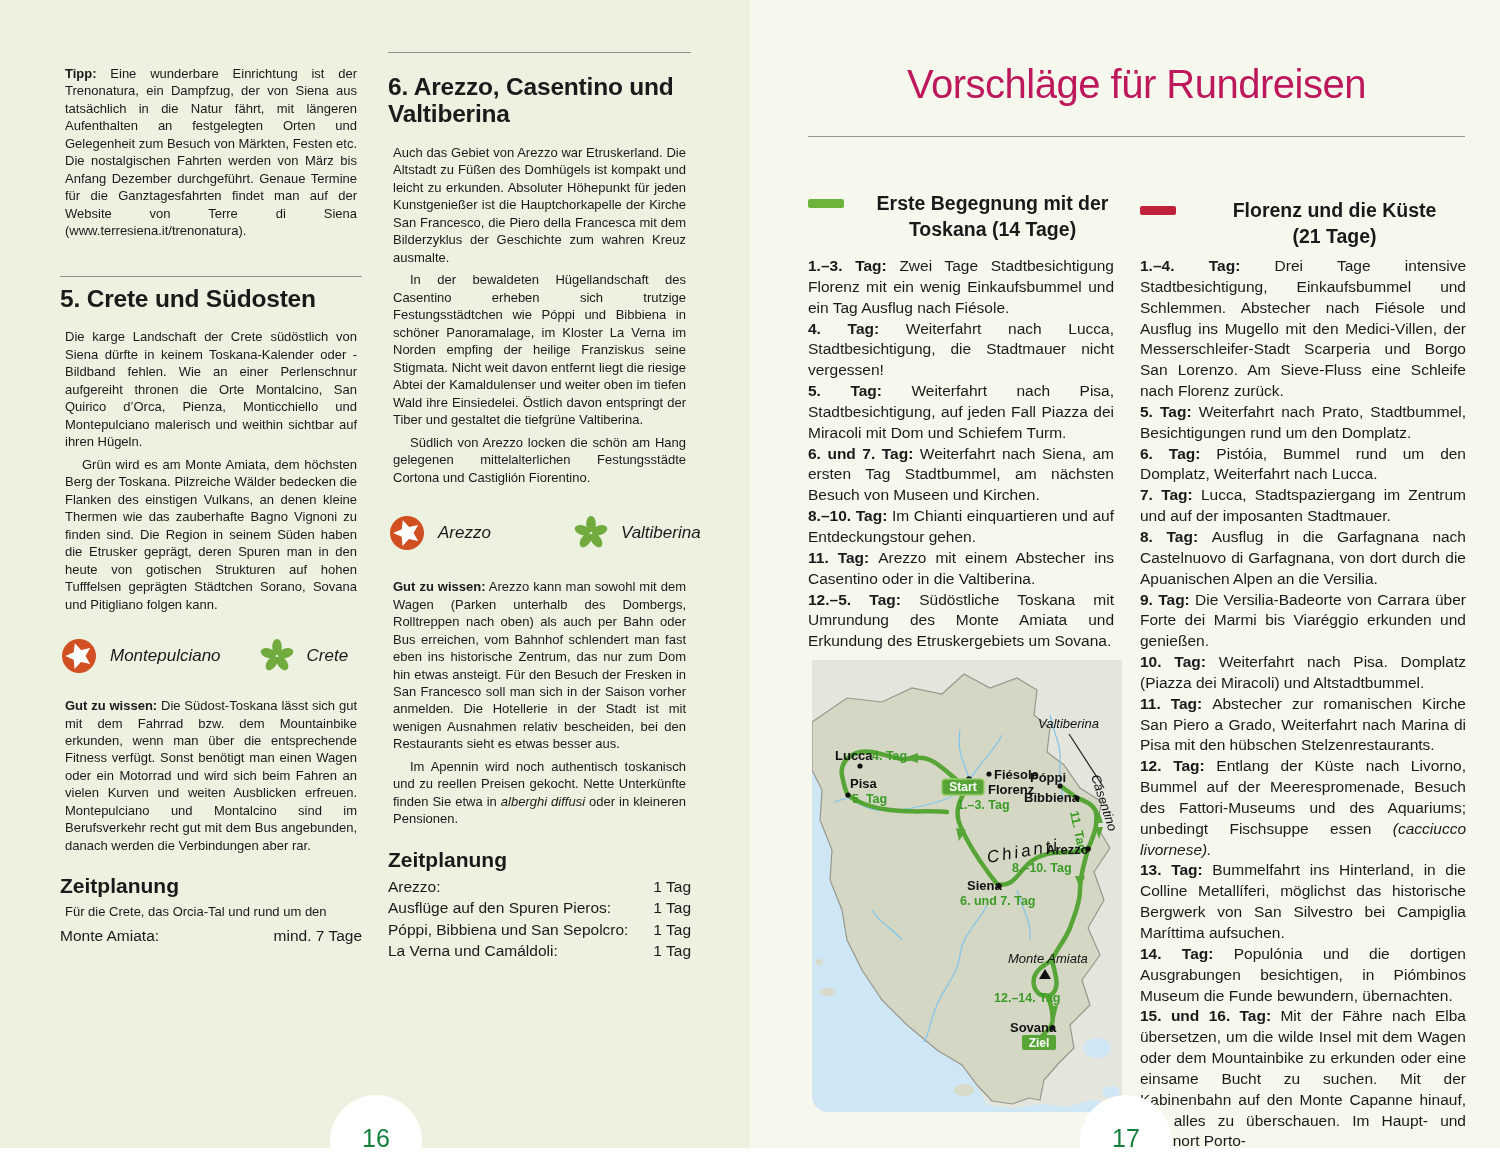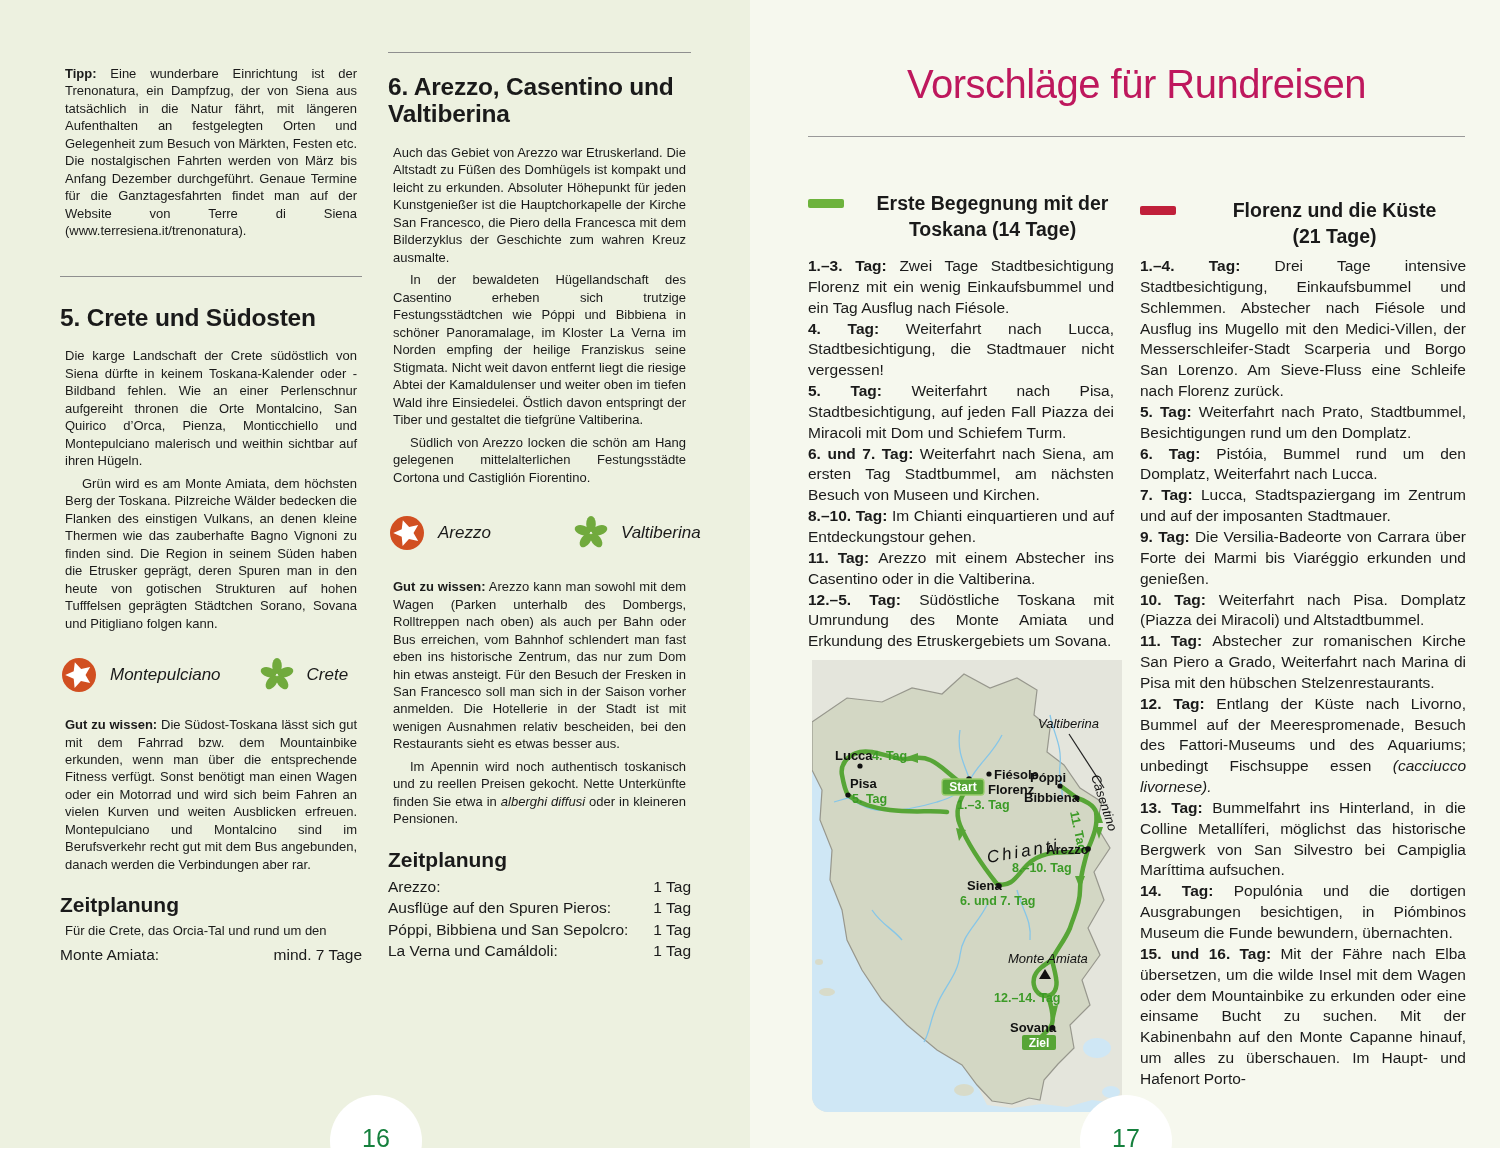--- a/index.html
+++ b/index.html
@@ -52,21 +52,21 @@
 </head>
 <body>
 
 <div id="screen">
   <div class="page-left"></div>
   <div class="page-right"></div>
 
   <div id="l-col1" class="col">
     <p class="body"><b>Tipp:</b><span> Eine wunderbare Einrichtung ist der Trenonatura, ein Dampfzug, der von Siena aus tatsächlich in die Natur fährt, mit längeren Aufenthalten an festgelegten Orten und Gelegenheit zum Besuch von Märkten, Festen etc. Die nostalgischen Fahrten werden von März bis Anfang Dezember durchgeführt. Genaue Termine für die Ganztagesfahrten findet man auf der Website von Terre di Siena (www.terresiena.it/trenonatura).</span></p>
     <div class="rule" style="margin-top:36px;"></div>
-    <h2 class="sec" style="margin-top:27px;">5. Crete und Südosten</h2>
+    <h2 class="sec" style="margin-top:8px;">5. Crete und Südosten</h2>
     <p class="body">Die karge Landschaft der Crete südöstlich von Siena dürfte in keinem Toskana-Kalender oder -Bildband fehlen. Wie an einer Perlenschnur aufgereiht thronen die Orte Montalcino, San Quirico d’Orca, Pienza, Monticchiello und Montepulciano malerisch und weithin sichtbar auf ihren Hügeln.</p>
     <p class="body indent">Grün wird es am Monte Amiata, dem höchsten Berg der Toskana. Pilzreiche Wälder bedecken die Flanken des einstigen Vulkans, an denen kleine Thermen wie das zauberhafte Bagno Vignoni zu finden sind. Die Region in seinem Süden haben die Etrusker geprägt, deren Spuren man in den heute von gotischen Strukturen auf hohen Tufffelsen geprägten Städtchen Sorano, Sovana und Pitigliano folgen kann.</p>
     <div class="badges">
       <svg class="badge-ico" width="38" height="38" viewBox="0 0 38 38">
         <circle cx="19" cy="19" r="17" fill="#d14f21"></circle>
         <polygon fill="#ffffff" transform="rotate(-18 19 19)" points="19,5.5 22.9,13.9 32.1,14.8 25.2,21 27.2,30 19,25.4 10.8,30 12.8,21 5.9,14.8 15.1,13.9"></polygon>
       </svg>
       <span class="badge-label">Montepulciano</span>
       <svg class="badge-ico" width="36" height="36" viewBox="-18 -18 36 36" style="margin-left:26px;">
         <g fill="#71aa3d">
@@ -159,20 +159,21 @@
     <div class="tour-title">
       <div>Florenz und die Küste</div>
       <div>(21 Tage)</div>
     </div>
   </div>
   <div id="tour2-days" class="days">
       <p class="day"><b>1.–4. Tag: </b>Drei Tage intensive Stadtbesichtigung, Einkaufsbummel und Schlemmen. Abstecher nach Fiésole und Ausflug ins Mugello mit den Medici-Villen, der Messerschleifer-Stadt Scarperia und Borgo San Lorenzo. Am Sieve-Fluss eine Schleife nach Florenz zurück.</p>
       <p class="day"><b>5. Tag: </b>Weiterfahrt nach Prato, Stadtbummel, Besichtigungen rund um den Domplatz.</p>
       <p class="day"><b>6. Tag: </b>Pistóia, Bummel rund um den Domplatz, Weiterfahrt nach Lucca.</p>
       <p class="day"><b>7. Tag: </b>Lucca, Stadtspaziergang im Zentrum und auf der imposanten Stadtmauer.</p>
+      <p class="day"><b>8. Tag: </b>Ausflug in die Garfagnana nach Castelnuovo di Garfagnana, von dort durch die Apuanischen Alpen an die Versilia.</p>
       <p class="day"><b>9. Tag: </b>Die Versilia-Badeorte von Carrara über Forte dei Marmi bis Viaréggio erkunden und genießen.</p>
       <p class="day"><b>10. Tag: </b>Weiterfahrt nach Pisa. Domplatz (Piazza dei Miracoli) und Altstadtbummel.</p>
       <p class="day"><b>11. Tag: </b>Abstecher zur romanischen Kirche San Piero a Grado, Weiterfahrt nach Marina di Pisa mit den hübschen Stelzenrestaurants.</p>
       <p class="day"><b>12. Tag: </b>Entlang der Küste nach Livorno, Bummel auf der Meerespromenade, Besuch des Fattori-Museums und des Aquariums; unbedingt Fischsuppe essen <i>(cacciucco livornese).</i></p>
       <p class="day"><b>13. Tag: </b>Bummelfahrt ins Hinterland, in die Colline Metallíferi, möglichst das historische Bergwerk von San Silvestro bei Campiglia Maríttima aufsuchen.</p>
       <p class="day"><b>14. Tag: </b>Populónia und die dortigen Ausgrabungen besichtigen, in Piómbinos Museum die Funde bewundern, übernachten.</p>
       <p class="day"><b>15. und 16. Tag: </b>Mit der Fähre nach Elba übersetzen, um die wilde Insel mit dem Wagen oder dem Mountainbike zu erkunden oder eine einsame Bucht zu suchen. Mit der Kabinenbahn auf den Monte Capanne hinauf, um alles zu überschauen. Im Haupt- und Hafenort Porto-</p>
     </div>
 
   <div id="map-wrap">

